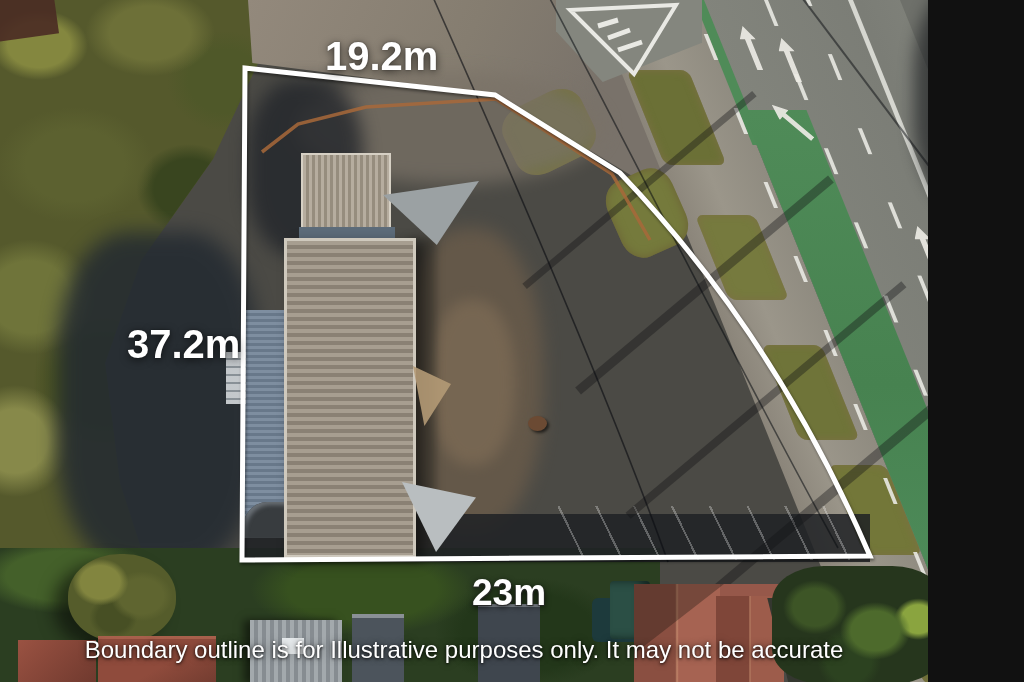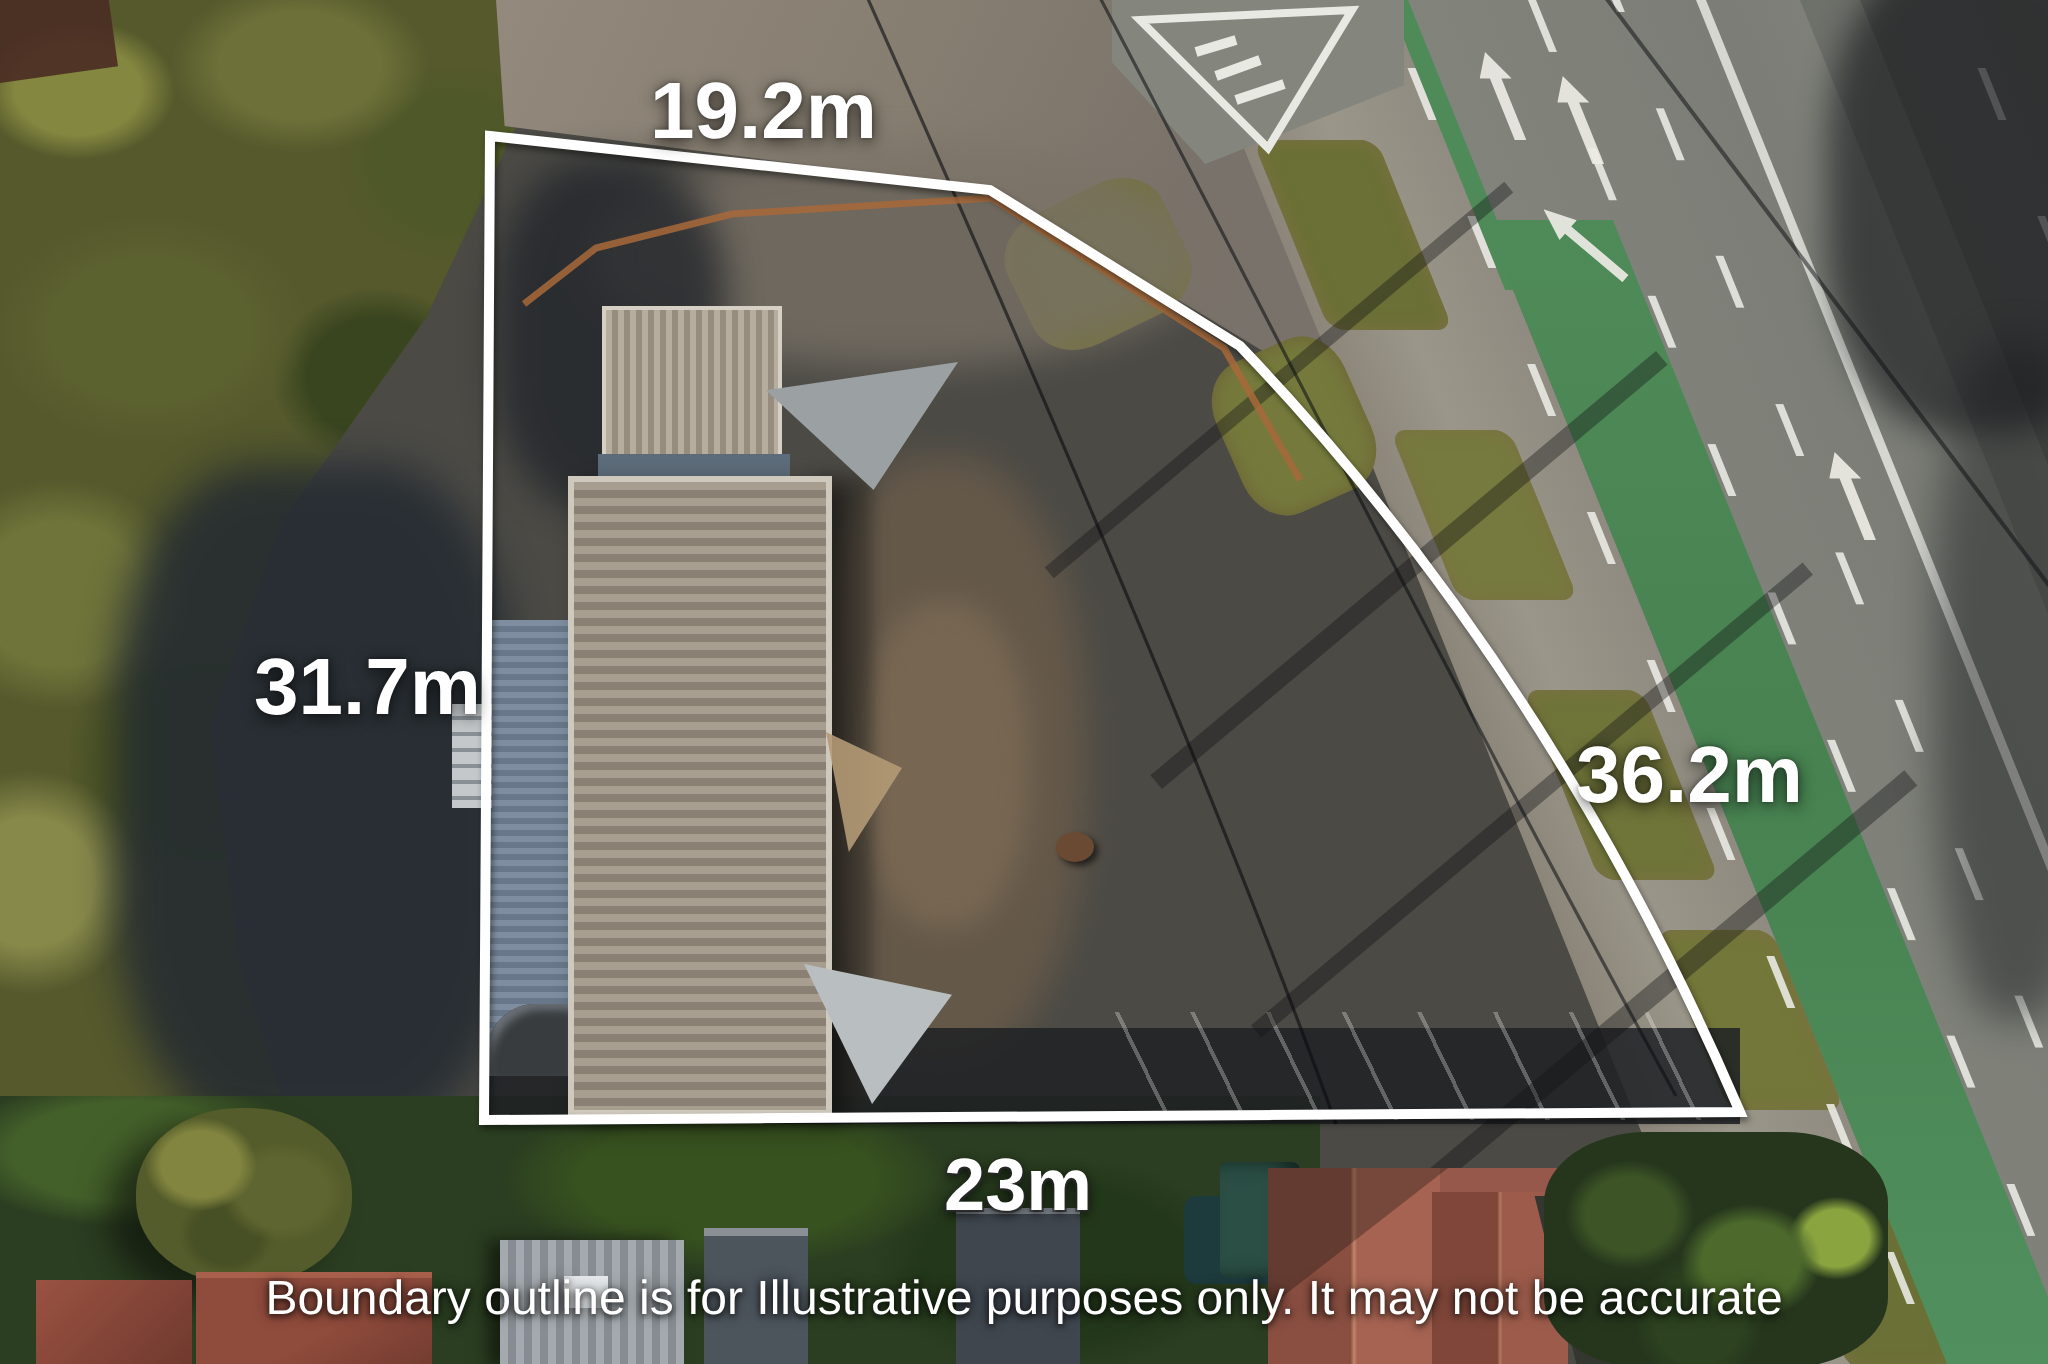--- a/index.html
+++ b/index.html
@@ -1,16 +1,16 @@
 <!DOCTYPE html>
 <html><head>
 <meta charset="utf-8">
 <style>
   html,body{margin:0;padding:0;background:#111;}
-  .canvas{position:relative;width:1024px;height:682px;overflow:hidden;
+  .canvas{position:relative;width:928px;height:682px;overflow:hidden;
     background:#4b4a45;font-family:"Liberation Sans",sans-serif;}
   .abs{position:absolute;}
 
   
   .veg-left{left:-15px;top:-15px;width:300px;height:600px;
     background:
       radial-gradient(70px 50px at 18% 10%,#84873f 0 45%,transparent 70%),
       radial-gradient(90px 60px at 55% 8%,#6d7038 0 45%,transparent 72%),
       radial-gradient(80px 70px at 80% 16%,#4f5829 0 45%,transparent 72%),
       radial-gradient(110px 80px at 30% 30%,#5c6130 0 45%,transparent 72%),
@@ -244,19 +244,18 @@
     <div class="shade"></div>
   </div>
   <div class="abs drive-br"></div>
   <div class="abs trees-br"></div>
 
   <svg class="abs" style="left:0;top:0;filter:drop-shadow(1px 2px 1.5px rgba(0,0,0,.45));" width="1024" height="682">
     <path d="M245,68 L495,95 L620,173 Q775,335 870,556 L242,560 Z" fill="none" stroke="#ffffff" stroke-width="5" stroke-linejoin="miter"></path>
   </svg>
 
   <div class="m-label" style="left:325px;top:36px;">19.2m</div>
-  <div class="m-label" style="left:127px;top:324px;">31.7m</div>
-  <div class="m-label" style="left:788px;top:368px;">36.2m</div>
+  <div class="m-label" style="left:127px;top:324px;">37.2m</div>
   <div class="m-label m-bottom" style="left:472px;top:574px;">23m</div>
 
 
   <div class="disclaimer">Boundary outline is for Illustrative purposes only. It may not be accurate</div>
 </div>
 
 </body></html>

